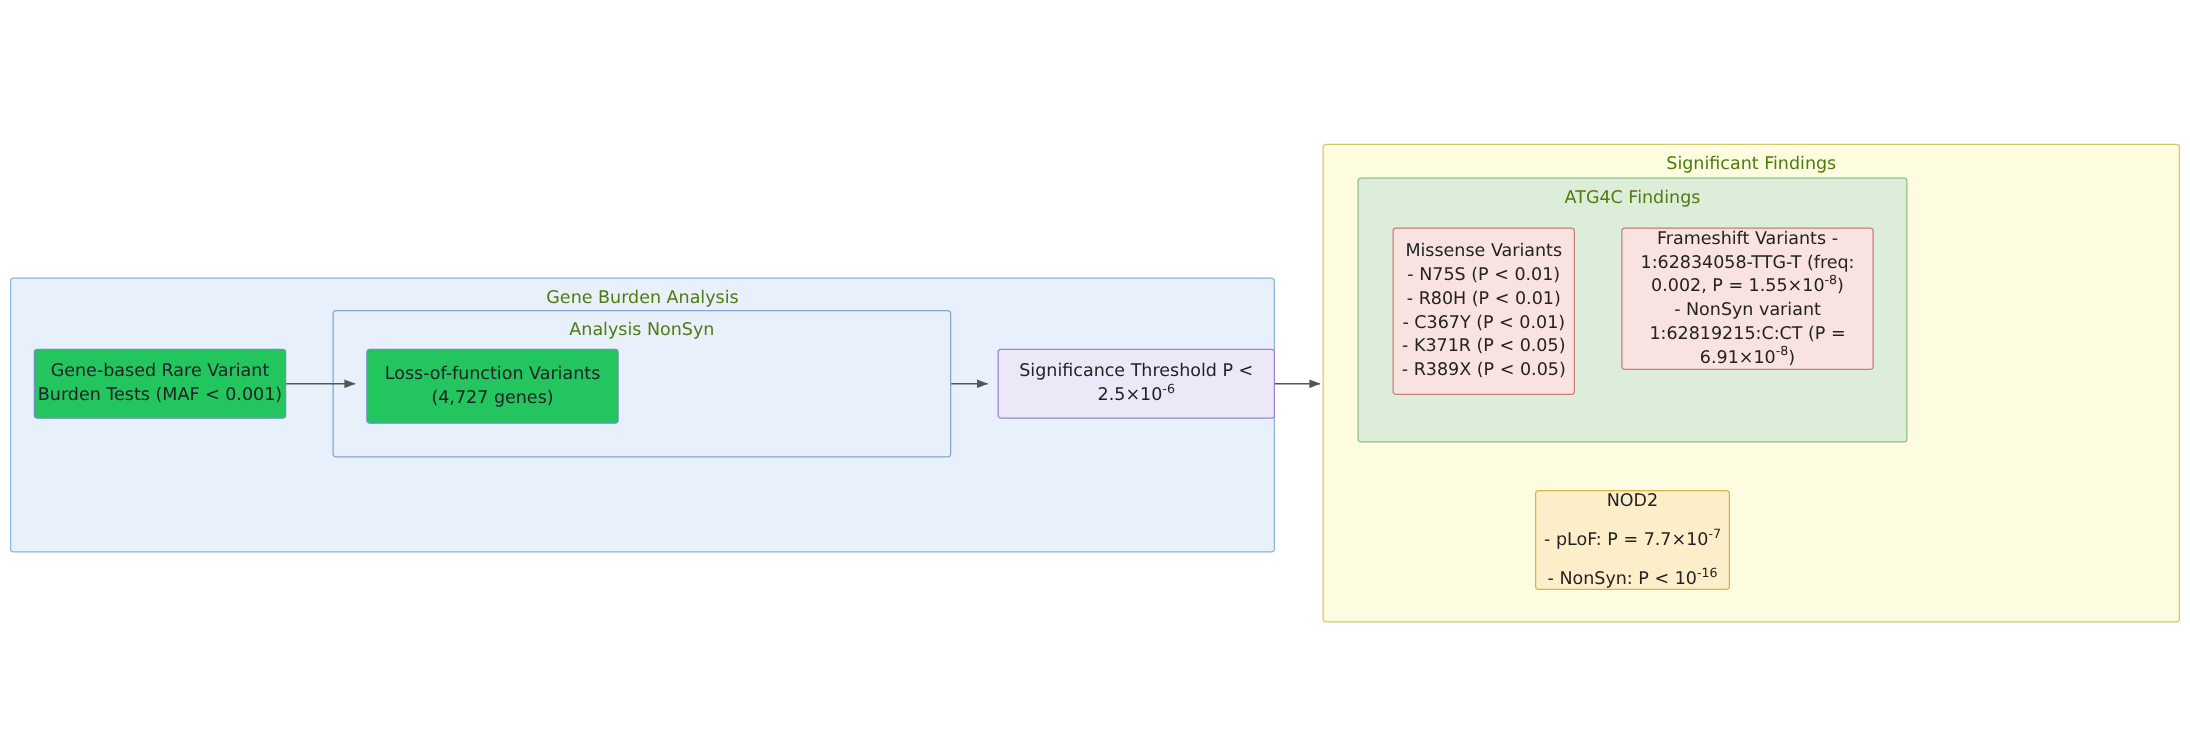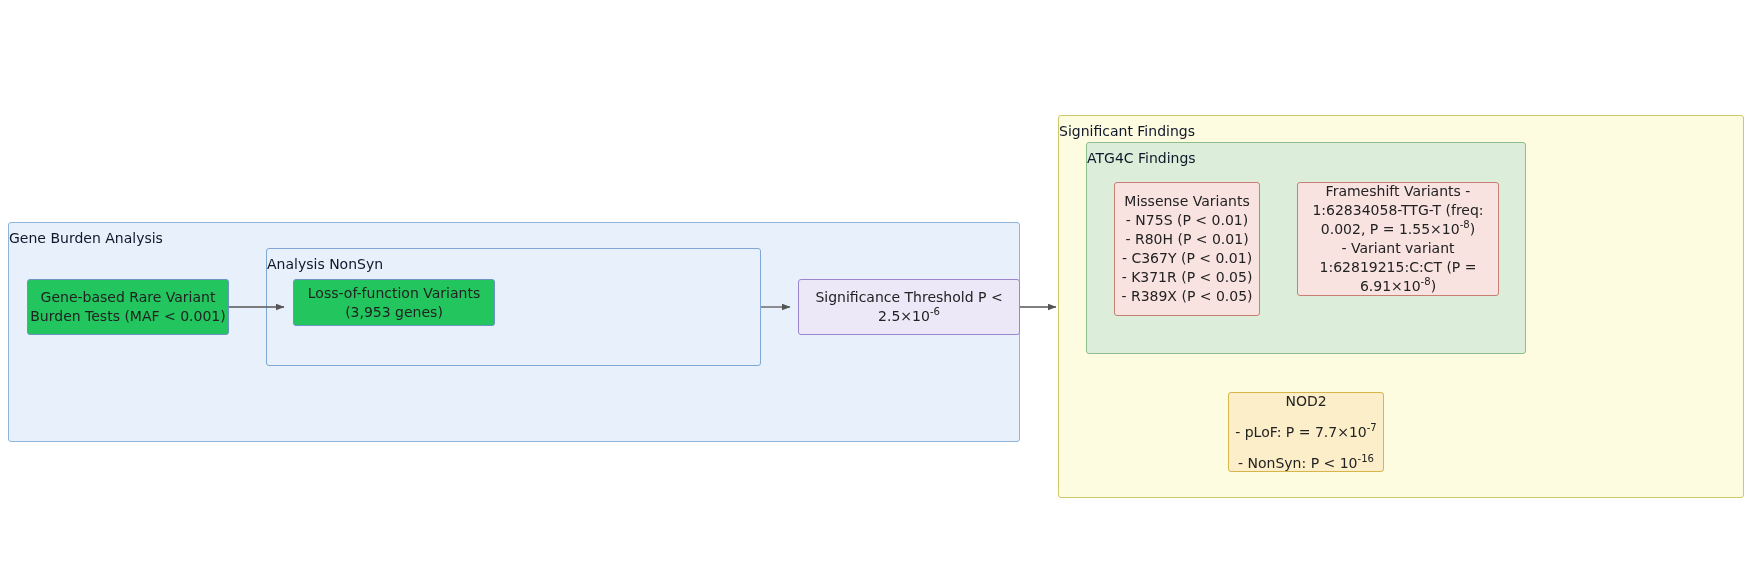--- a/index.html
+++ b/index.html
@@ -24,23 +24,24 @@
     box-sizing: border-box;
     border-width: 1px;
     border-style: solid;
     border-radius: 3px;
   }
   .cluster-title {
     position: absolute;
     top: 7px;
     left: 0;
     width: 100%;
+    text-align: center;
     font-size: 14px;
     line-height: 17px;
-    color: #0f172a;
+    color: #4d7c0f;
     white-space: nowrap;
   }
   .node {
     position: absolute;
     box-sizing: border-box;
     border-width: 1px;
     border-style: solid;
     border-radius: 3px;
     display: flex;
     flex-direction: column;
@@ -80,23 +81,23 @@
 
   <div class="cluster c-blue2" style="left:266px; top:248px; width:495px; height:118px;">
     <div class="cluster-title">Analysis NonSyn</div>
   </div>
 
   <div class="node n-blue" style="left:27px; top:279px; width:202px; height:56px;">
     <span class="line">Gene-based Rare Variant</span>
     <span class="line">Burden Tests (MAF &lt; 0.001)</span>
   </div>
 
-  <div class="node n-blue" style="left:293px; top:279px; width:202px; height:47px;">
+  <div class="node n-blue" style="left:293px; top:279px; width:202px; height:60px;">
     <span class="line">Loss-of-function Variants</span>
-    <span class="line">(3,953 genes)</span>
+    <span class="line">(4,727 genes)</span>
   </div>
 
 
   <div class="node n-purple" style="left:798px; top:279px; width:222px; height:56px;">
     <span class="line">Significance Threshold P &lt;</span>
     <span class="line">2.5×10<sup>-6</sup></span>
   </div>
 
   <div class="cluster c-yellow" style="left:1058px; top:115px; width:686px; height:383px;">
     <div class="cluster-title">Significant Findings</div>
@@ -112,21 +113,21 @@
     <span class="line">- R80H (P &lt; 0.01)</span>
     <span class="line">- C367Y (P &lt; 0.01)</span>
     <span class="line">- K371R (P &lt; 0.05)</span>
     <span class="line">- R389X (P &lt; 0.05)</span>
   </div>
 
   <div class="node n-pink" style="left:1297px; top:182px; width:202px; height:114px;">
     <span class="line">Frameshift Variants -</span>
     <span class="line">1:62834058-TTG-T  (freq:</span>
     <span class="line">0.002, P = 1.55×10<sup>-8</sup>)</span>
-    <span class="line">- Variant variant</span>
+    <span class="line">- NonSyn variant</span>
     <span class="line">1:62819215:C:CT  (P =</span>
     <span class="line">6.91×10<sup>-8</sup>)</span>
   </div>
 
   <div class="node n-gold" style="left:1228px; top:392px; width:156px; height:80px;">
     <span class="line">NOD2</span>
     <span class="line">- pLoF: P = 7.7×10<sup>-7</sup></span>
     <span class="line">- NonSyn: P &lt; 10<sup>-16</sup></span>
   </div>
 

